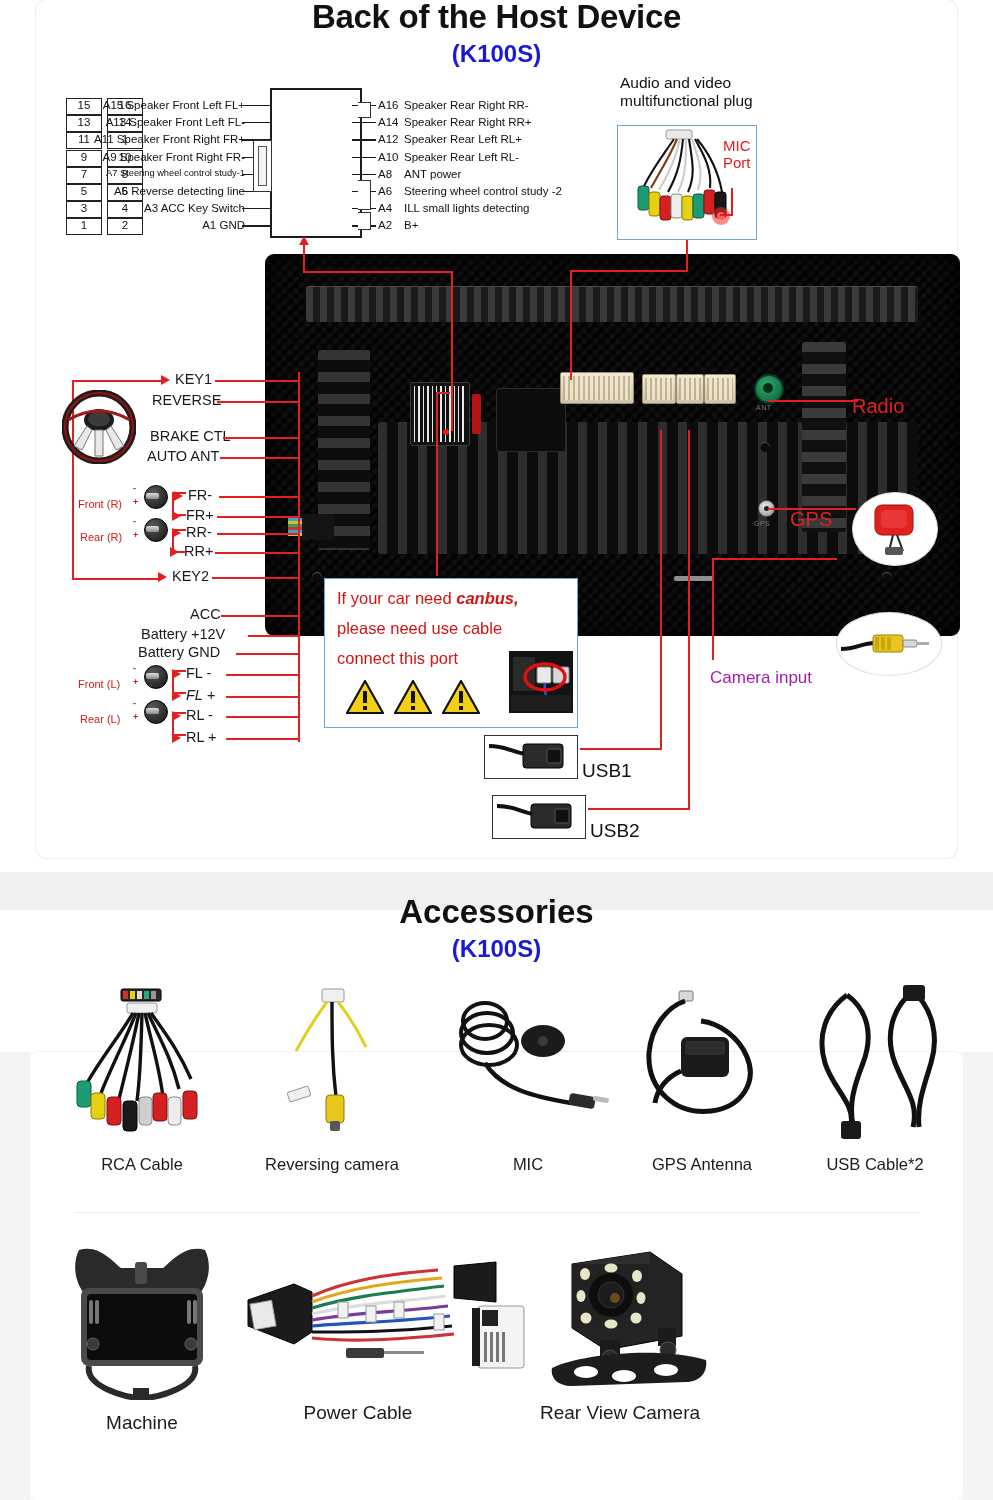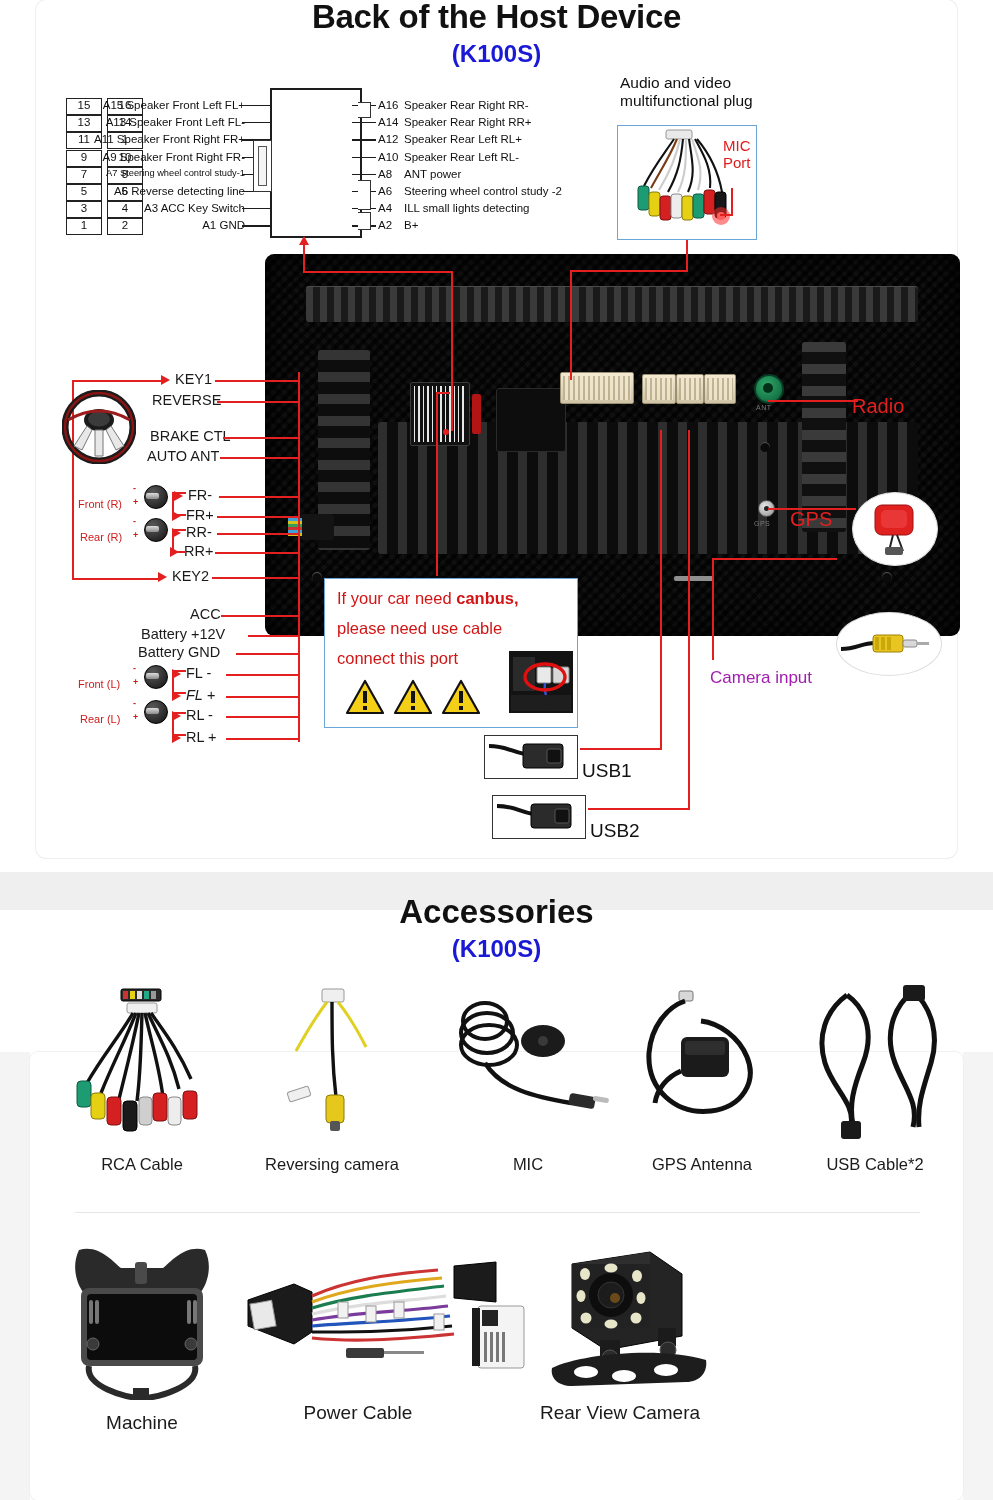--- a/index.html
+++ b/index.html
@@ -99,21 +99,21 @@
   .spk .body{position:absolute;left:4px;top:0;width:22px;height:22px;border-radius:50%;
             background:radial-gradient(circle at 35% 30%,#5a5a5a,#121212);border:1px solid #000;}
   .spk .tab{position:absolute;left:6px;top:8px;width:13px;height:6px;border-radius:2px;
             background:linear-gradient(180deg,#dcdcdc,#8c8c8c);}
   .pm{position:absolute;font-size:9px;color:#d01b1b;font-weight:bold;}
 
   
   .canbus{position:absolute;left:324px;top:578px;width:252px;height:148px;
           border:1.6px solid #6aa7d8;background:#fff;}
   .cbline{position:absolute;left:12px;font-size:16.5px;color:#d21414;white-space:nowrap;}
-  .cbline b{font-weight:bold;}
+  .cbline b{font-weight:bold;font-style:italic;}
   .warn{position:absolute;width:40px;height:36px;}
   .cbphoto{position:absolute;left:184px;top:72px;width:64px;height:62px;background:#111;overflow:hidden;}
 
   
   .usbbox{position:absolute;border:1.4px solid #333;background:#fff;}
   .usbtxt{position:absolute;font-size:19px;color:#111;}
 
   
   .bubble{position:absolute;border-radius:50%;background:#fff;border:1px solid #ddd;overflow:hidden;}
   .accitem{position:absolute;text-align:center;}

